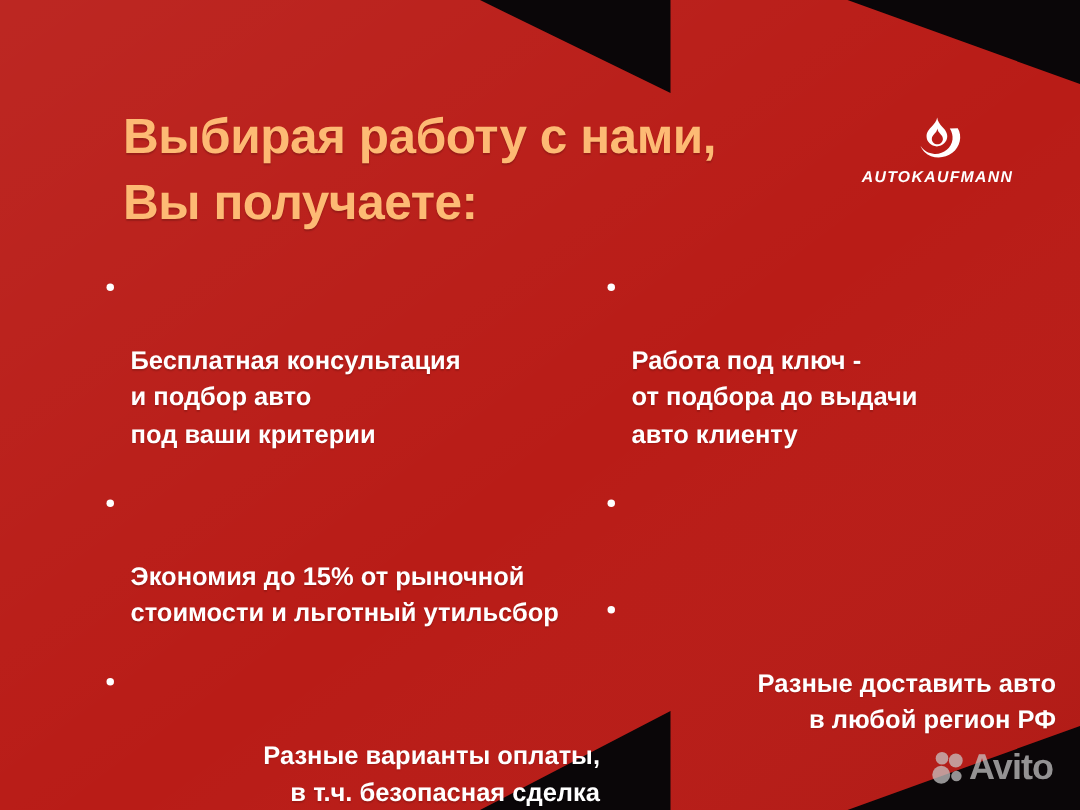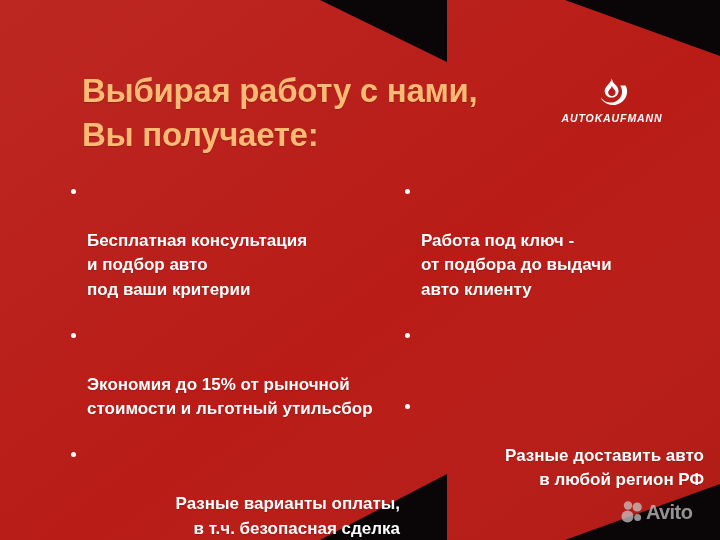--- a/index.html
+++ b/index.html
@@ -38,21 +38,21 @@
     font-weight: 700;
     line-height: 1.33;
     letter-spacing: -0.3px;
     white-space: pre-line;
     text-shadow: 0 1px 1px rgba(0,0,0,0.18);
   }
 
   
   .logo {
     position: absolute;
-    left: 558px;
+    left: 571px;
     top: 76px;
     width: 108px;
     text-align: center;
   }
   .logo-mark {
     display: block;
     margin: 0 auto 4px;
   }
   .logo-word {
     display: block;
@@ -99,21 +99,21 @@
     position: absolute;
     left: 621px;
     top: 500px;
     display: flex;
     align-items: center;
     gap: 3px;
     opacity: 0.72;
   }
   .avito-word {
     color: #c9c9c9;
-    font-size: 20px;
+    font-size: 24px;
     font-weight: 700;
     letter-spacing: -0.6px;
     line-height: 1;
   }
 </style>
 </head>
 <body>
 
 <div id="canvas">
 

